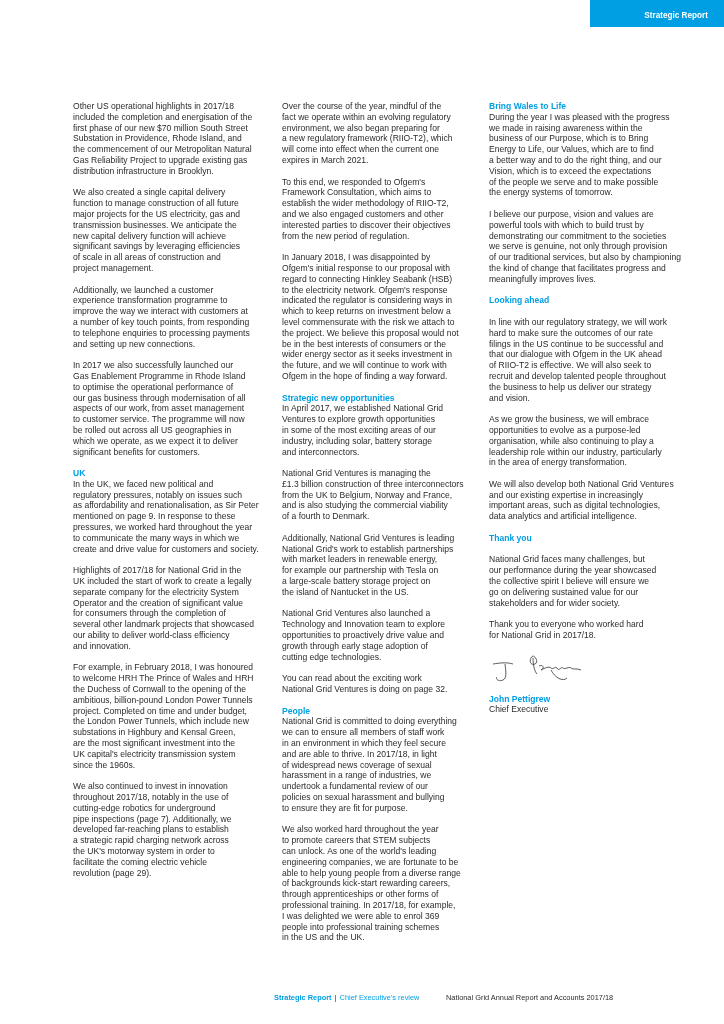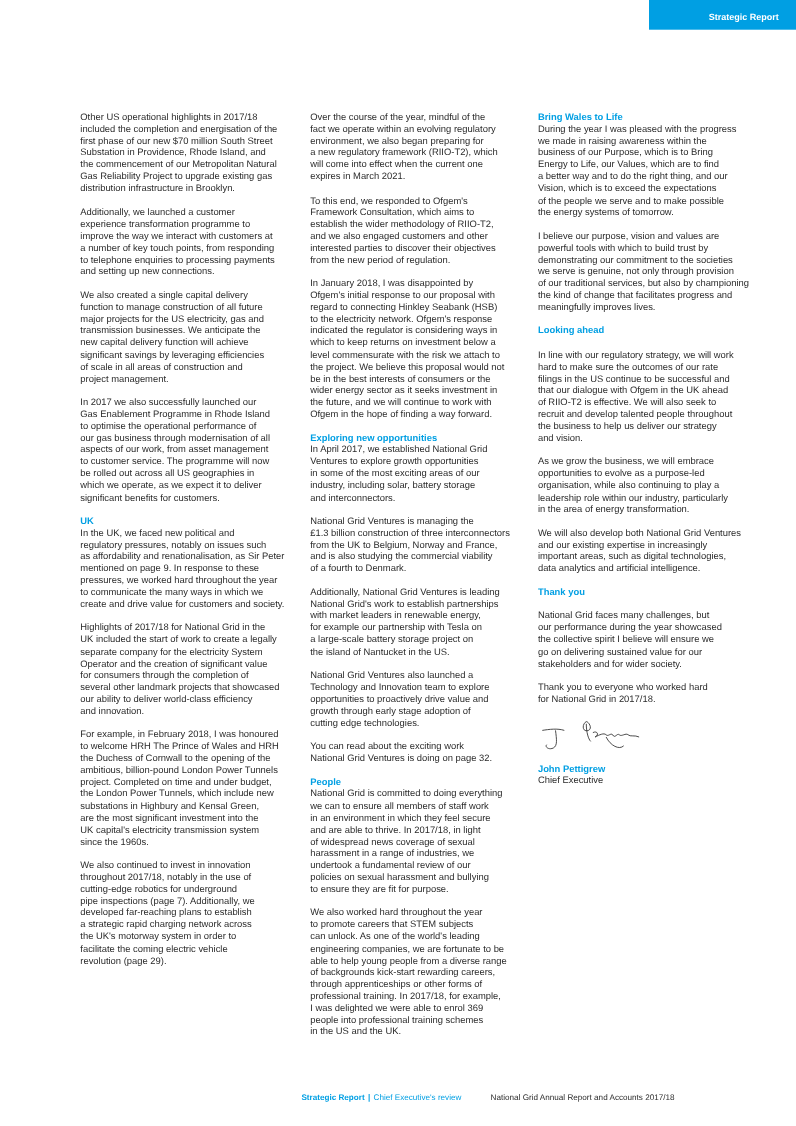--- a/index.html
+++ b/index.html
@@ -33,34 +33,34 @@
 </div>
 
 <div class="col col1">
     <div class="para"><span>Other US operational highlights in 2017/18
 included the completion and energisation of the
 first phase of our new $70 million South Street
 Substation in Providence, Rhode Island, and
 the commencement of our Metropolitan Natural
 Gas Reliability Project to upgrade existing gas
 distribution infrastructure in Brooklyn.</span></div>
-    <div class="para"><span>Additionally, we launched a customer
-experience transformation programme to
-improve the way we interact with customers at
-a number of key touch points, from responding
-to telephone enquiries to processing payments
-and setting up new connections.</span></div>
     <div class="para"><span>We also created a single capital delivery
 function to manage construction of all future
 major projects for the US electricity, gas and
 transmission businesses. We anticipate the
 new capital delivery function will achieve
 significant savings by leveraging efficiencies
 of scale in all areas of construction and
 project management.</span></div>
+    <div class="para"><span>Additionally, we launched a customer
+experience transformation programme to
+improve the way we interact with customers at
+a number of key touch points, from responding
+to telephone enquiries to processing payments
+and setting up new connections.</span></div>
     <div class="para"><span>In 2017 we also successfully launched our
 Gas Enablement Programme in Rhode Island
 to optimise the operational performance of
 our gas business through modernisation of all
 aspects of our work, from asset management
 to customer service. The programme will now
 be rolled out across all US geographies in
 which we operate, as we expect it to deliver
 significant benefits for customers.</span></div>
     <div class="para"><span class="h">UK</span><span>In the UK, we faced new political and
@@ -116,21 +116,21 @@
 regard to connecting Hinkley Seabank (HSB)
 to the electricity network. Ofgem's response
 indicated the regulator is considering ways in
 which to keep returns on investment below a
 level commensurate with the risk we attach to
 the project. We believe this proposal would not
 be in the best interests of consumers or the
 wider energy sector as it seeks investment in
 the future, and we will continue to work with
 Ofgem in the hope of finding a way forward.</span></div>
-    <div class="para"><span class="h">Exploring new opportunities</span><span>In April 2017, we established National Grid
+    <div class="para"><span class="h">Strategic new opportunities</span><span>In April 2017, we established National Grid
 Ventures to explore growth opportunities
 in some of the most exciting areas of our
 industry, including solar, battery storage
 and interconnectors.</span></div>
     <div class="para"><span>National Grid Ventures is managing the
 £1.3 billion construction of three interconnectors
 from the UK to Belgium, Norway and France,
 and is also studying the commercial viability
 of a fourth to Denmark.</span></div>
     <div class="para"><span>Additionally, National Grid Ventures is leading

